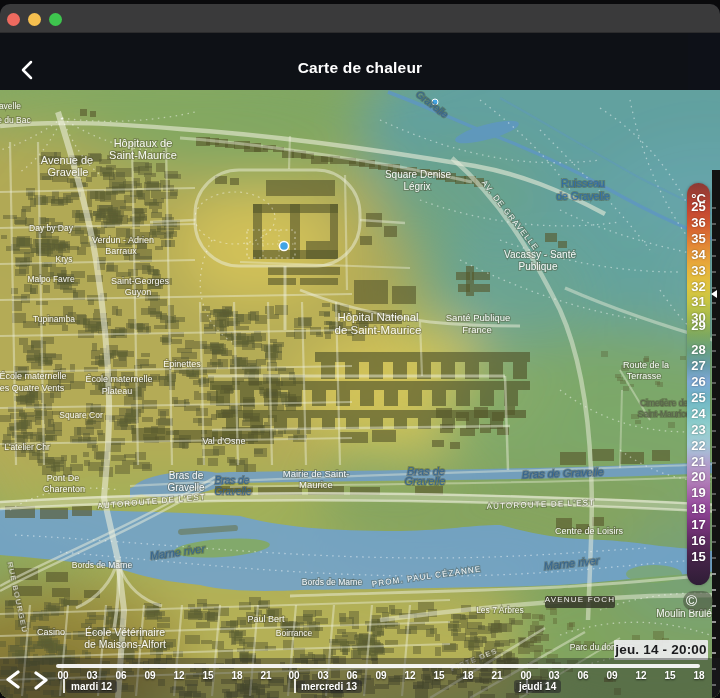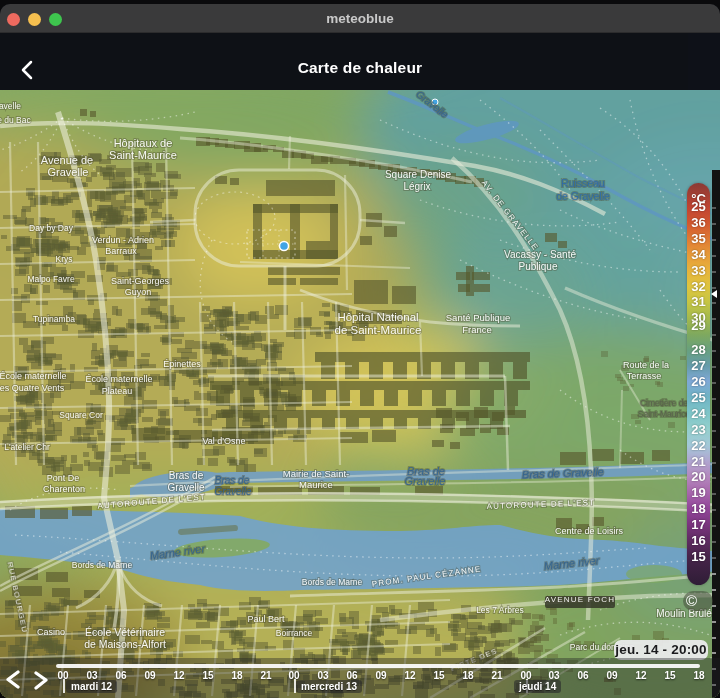--- a/index.html
+++ b/index.html
@@ -10,36 +10,35 @@
 #nav h1{position:absolute;top:26px;width:720px;text-align:center;font-size:15.5px;font-weight:700;color:#fff;letter-spacing:.2px}
 #map{position:absolute;left:0;top:86px;width:720px;height:608px;overflow:hidden}
 #scale{position:absolute;left:687px;top:93px;width:23px;height:402px;border-radius:11.5px;
 background:linear-gradient(to bottom, #8a3a35 0.0%, #bf4432 6.0%, #d2572f 10.0%, #df7a33 13.9%, #e79a38 17.9%, #e7b23c 21.6%, #dfc43e 25.6%, #c6c544 29.6%, #a3b94e 33.6%, #7fa95e 37.6%, #68a07e 41.5%, #669cab 45.5%, #7fa8d6 49.3%, #6fb3c4 53.2%, #7ec5c8 57.2%, #93cfcc 61.2%, #a3c8d8 65.2%, #b0a6d0 69.1%, #b487bd 73.1%, #a666ab 77.1%, #92479a 80.8%, #7b357f 84.8%, #5f2c62 88.8%, #47244a 92.8%, #2f1d36 100.0%);box-shadow:0 0 3px rgba(0,0,0,.3)}
 .sn{position:absolute;width:23px;text-align:center;font-size:13px;font-weight:700;color:#fff;
 text-shadow:0 0 2px rgba(0,0,0,.45)}
 #bstrip{position:absolute;left:712px;top:80px;width:8px;height:528px;background:#121212}
 #tri{position:absolute;left:711px;top:200px;width:0;height:0;border-right:6px solid #fff;border-top:4px solid transparent;border-bottom:4px solid transparent}
 #attr{position:absolute;left:683px;top:501px;width:30px;height:20px;background:rgba(70,76,60,.55);border-radius:10px}
 #attr .c{position:absolute;left:3px;top:1px;color:#fff;font-size:15px;line-height:18px;font-weight:400}
-#jbox{position:absolute;left:614px;top:550px;width:94px;height:20px;background:rgba(236,236,238,.93);border-radius:7px;
+#jbox{position:absolute;left:614px;top:550px;width:94px;height:20px;background:rgba(236,236,238,.93);border-radius:1px;
 color:#1b1b1d;font-size:13.5px;font-weight:600;text-align:center;line-height:20px;letter-spacing:.2px}
 #tl{position:absolute;left:0;top:568px;width:720px;height:56px;background:rgba(30,30,34,.38)}
 #track{position:absolute;left:56px;top:6px;width:644px;height:3.5px;background:rgba(255,255,255,.92);border-radius:2px}
 .tt{position:absolute;top:12px;width:20px;text-align:center;font-size:10px;font-weight:600;color:#fff;text-shadow:0 1px 2px rgba(0,0,0,.65)}
 .dayt{position:absolute;top:21px;width:1.5px;height:14px;background:rgba(255,255,255,.85)}
 .day{position:absolute;top:22px;height:13px;background:rgba(35,35,40,.55);border-radius:3px;color:#fff;
 font-size:10px;font-weight:700;line-height:13px;padding:0 5px;text-shadow:0 1px 1px rgba(0,0,0,.5)}
 svg text{font-family:"Liberation Sans",sans-serif}
 </style></head><body>
 <div id="win">
  <div id="tbar">
   <div class="dot" style="left:6.8px;background:#ee6a5f"></div>
   <div class="dot" style="left:28px;background:#f5bf4f"></div>
   <div class="dot" style="left:49px;background:#3ec54e"></div>
-  <div id="ttl">meteoblue</div>
  </div>
  <div id="nav">
   <svg style="position:absolute;left:18px;top:26px" width="20" height="22" viewBox="0 0 20 22">
    <path d="M13,3 L5,11 L13,19" stroke="#fff" stroke-width="2.5" fill="none" stroke-linecap="round" stroke-linejoin="round"></path>
   </svg>
   <h1>Carte de chaleur</h1>
  </div>
  <div id="map">
   <svg width="720" height="608" viewBox="0 0 720 608">
    <defs>

